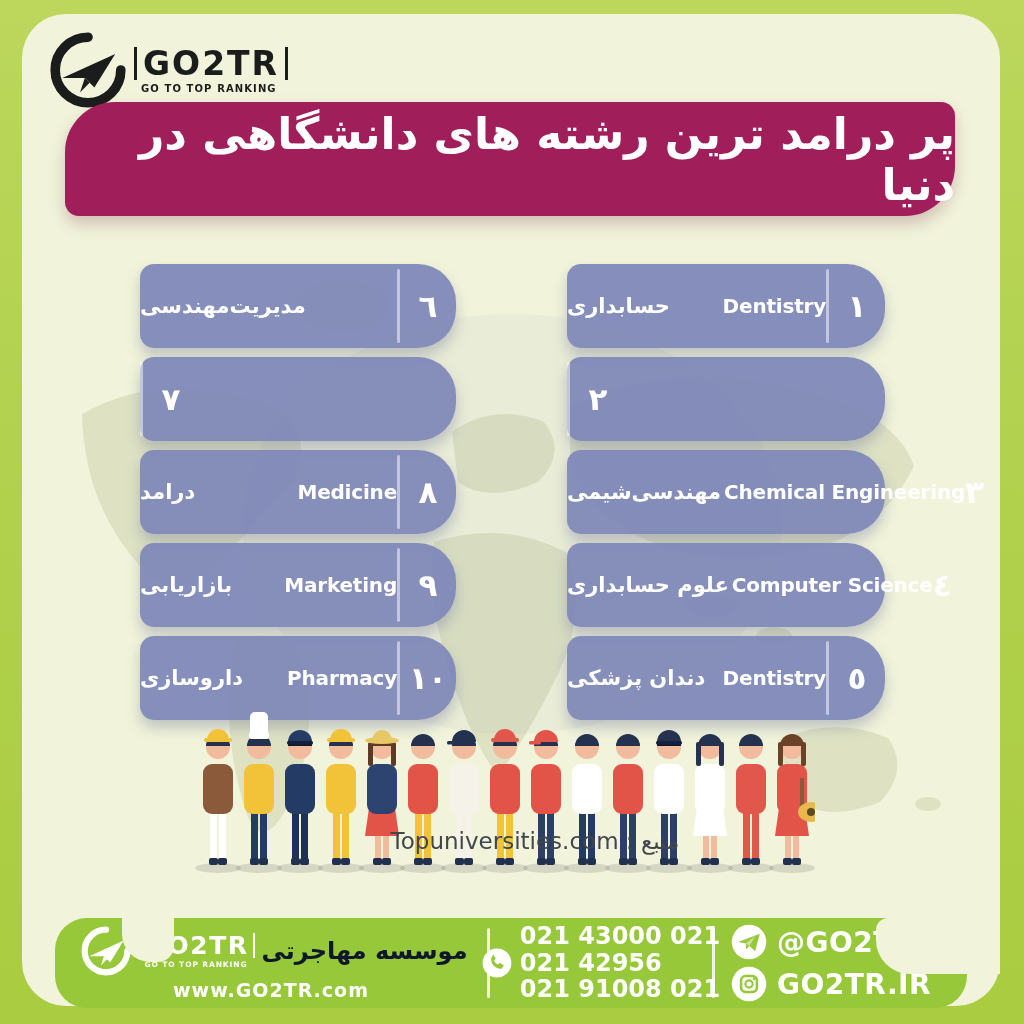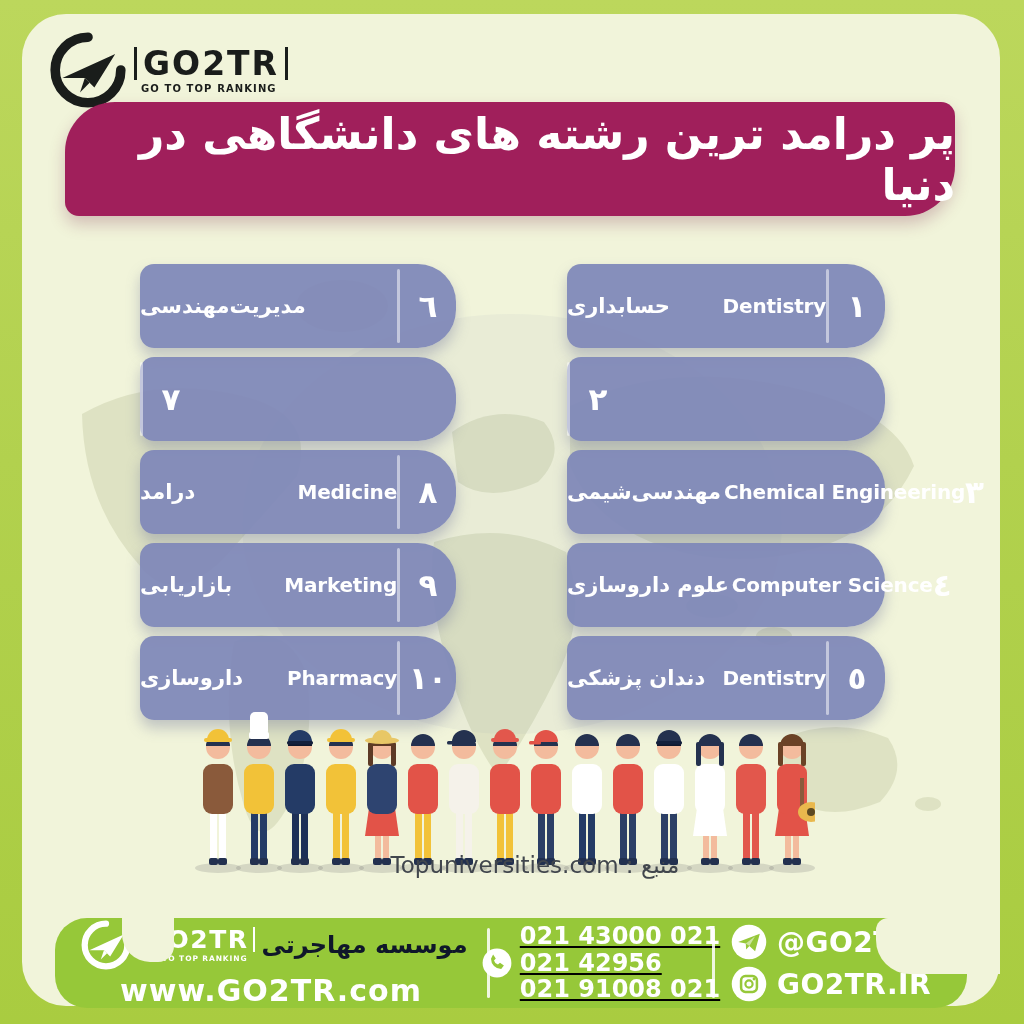--- a/index.html
+++ b/index.html
@@ -42,40 +42,40 @@
     display:flex;align-items:stretch;box-shadow:0 8px 14px rgba(100,106,150,.35);}
   .pill-label{flex:1;display:flex;align-items:center;justify-content:space-between;gap:3px;color:#ffffff;}
   .pill-fa{font-size:21px;font-weight:bold;direction:rtl;white-space:nowrap;}
   .pill-en{font-size:20px;font-weight:bold;white-space:nowrap;letter-spacing:-0.2px;}
   .pill-sep{width:3px;background:rgba(255,255,255,.5);margin:5px 0;border-radius:2px;}
   .pill-num{width:56px;display:flex;align-items:center;justify-content:center;
     color:#fff;font-size:31px;font-weight:bold;}
   
   .people-svg{position:absolute;left:168px;top:688px;width:625px;height:172px;}
   
-  .source{position:absolute;left:278px;top:838px;width:470px;text-align:center;
+  .source{position:absolute;left:278px;top:814px;width:470px;text-align:center;
     direction:rtl;font-size:23px;color:var(--text-dark);}
   .source .lat{font-weight:normal;}
   
   .footer-bar{position:absolute;left:55px;top:918px;width:912px;height:90px;
     background:var(--footer-green);border-radius:32px;display:flex;align-items:center;z-index:3;}
   .tab{position:absolute;background:var(--panel-cream);z-index:4;}
   .tab-left{left:122px;top:918px;width:52px;height:44px;border-radius:0 0 16px 28px;}
   .tab-right{left:876px;top:918px;width:124px;height:56px;border-radius:12px 0 0 34px;}
   .f-left{width:432px;display:flex;flex-direction:column;align-items:center;justify-content:center;gap:2px;z-index:5;}
   .f-brand-row{display:flex;align-items:center;gap:6px;}
   .f-brand-row svg{width:52px;height:52px;}
   .f-brand-text{display:flex;flex-direction:column;}
   .f-brand-name{font-size:25px;font-weight:bold;color:#fff;letter-spacing:1.5px;line-height:1;
     border-left:2px solid #fff;border-right:2px solid #fff;padding:0 5px;}
   .f-brand-tagline{font-size:7.5px;font-weight:bold;color:#fff;letter-spacing:.9px;margin-top:2px;padding-left:6px;}
   .f-org{font-size:24px;font-weight:bold;color:#0f172a;direction:rtl;margin-right:-6px;}
-  .f-site{font-size:30px;font-weight:bold;color:#fff;letter-spacing:1px;}
+  .f-site{font-size:19px;font-weight:bold;color:#fff;letter-spacing:1px;}
   .f-div{width:3px;height:70px;background:rgba(255,255,255,.85);border-radius:2px;z-index:5;}
-  .f-phones{width:222px;display:flex;align-items:center;justify-content:center;gap:8px;z-index:5;text-decoration:underline;}
+  .f-phones{width:222px;display:flex;align-items:center;justify-content:center;gap:8px;z-index:5;}
   .f-phones svg{width:30px;height:30px;flex:0 0 auto;}
   .phone-list{list-style:none;}
   .phone-list li{font-size:24px;font-weight:bold;color:#fff;line-height:1.12;white-space:nowrap;}
   .f-social{flex:1;display:flex;flex-direction:column;justify-content:center;gap:6px;padding-left:16px;z-index:5;}
   .s-row{display:flex;align-items:center;gap:10px;}
   .s-row svg{width:36px;height:36px;}
   .s-handle{font-size:28px;font-weight:bold;color:#fff;letter-spacing:.5px;}
 </style>
 </head>
 <body>
@@ -176,21 +176,21 @@
     <div class="pill-label">
       <div class="pill-fa">مهندسی‌شیمی</div>
       <div class="pill-en">Chemical Engineering</div>
     </div>
     <div class="pill-sep"></div>
     <div class="pill-num">٣</div>
   </div>
 
   <div class="pill">
     <div class="pill-label">
-      <div class="pill-fa">علوم داروسازی</div>
+      <div class="pill-fa">علوم حسابداری</div>
       <div class="pill-en">Computer Science</div>
     </div>
     <div class="pill-sep"></div>
     <div class="pill-num">٤</div>
   </div>
 
   <div class="pill">
     <div class="pill-label">
       <div class="pill-fa">دندان پزشکی</div>
       <div class="pill-en">Dentistry</div>

